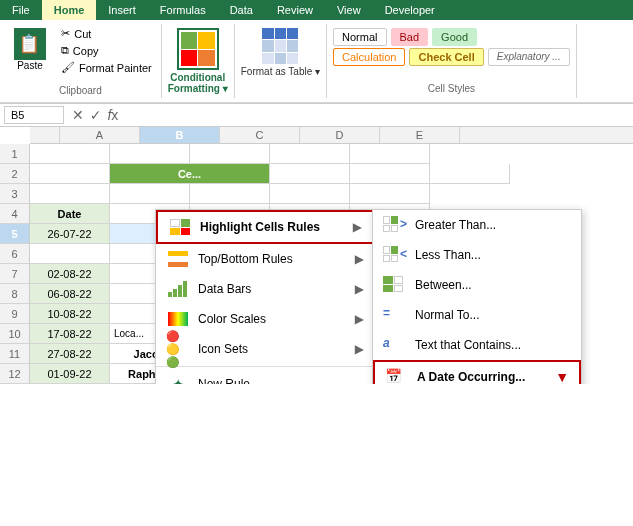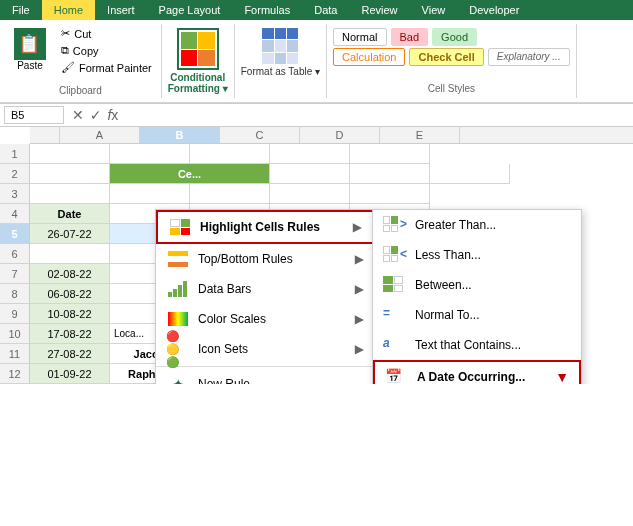--- a/index.html
+++ b/index.html
@@ -2,21 +2,21 @@
 <html><head>
   <meta charset="utf-8">
   <style>
     * { box-sizing: border-box; margin: 0; padding: 0; }
     body { font-family: 'Segoe UI', Arial, sans-serif; font-size: 12px; background: #fff; width: 633px; height: 526px; overflow: hidden; }
 
     
     .ribbon { background: #fff; border-bottom: 1px solid #ccc; }
     .ribbon-tabs { display: flex; background: #217346; }
     .ribbon-tab { padding: 4px 12px; color: #fff; font-size: 11px; cursor: pointer; }
-    .ribbon-tab.active { background: #fde047; color: #217346; font-weight: normal; }
+    .ribbon-tab.active { background: #fef9c3; color: #217346; font-weight: bold; }
     .ribbon-body { display: flex; align-items: stretch; padding: 4px 0; border-bottom: 1px solid #d4d4d4; min-height: 80px; }
 
     
     .ribbon-group { display: flex; flex-direction: column; align-items: center; border-right: 1px solid #d4d4d4; padding: 2px 6px; }
     .ribbon-group-label { font-size: 10px; color: #666; margin-top: auto; padding-top: 2px; }
 
     .paste-btn { display: flex; flex-direction: column; align-items: center; padding: 2px 8px; cursor: pointer; }
     .paste-icon { width: 32px; height: 32px; background: #217346; display: flex; align-items: center; justify-content: center; color: #fff; font-size: 18px; }
 
     .small-btns { display: flex; flex-direction: column; justify-content: center; gap: 2px; margin-left: 4px; }
@@ -102,21 +102,20 @@
     .bar-icon span { background: #70ad47; width: 4px; }
   </style>
 </head>
 <body>
 
 <div class="ribbon">
   <div class="ribbon-tabs">
     <div class="ribbon-tab">File</div>
     <div class="ribbon-tab active">Home</div>
     <div class="ribbon-tab">Insert</div>
-    <div class="ribbon-tab">Page Layout</div>
     <div class="ribbon-tab">Formulas</div>
     <div class="ribbon-tab">Data</div>
     <div class="ribbon-tab">Review</div>
     <div class="ribbon-tab">View</div>
     <div class="ribbon-tab">Developer</div>
   </div>
 
   <div class="ribbon-body">
 
     <div class="ribbon-group">

